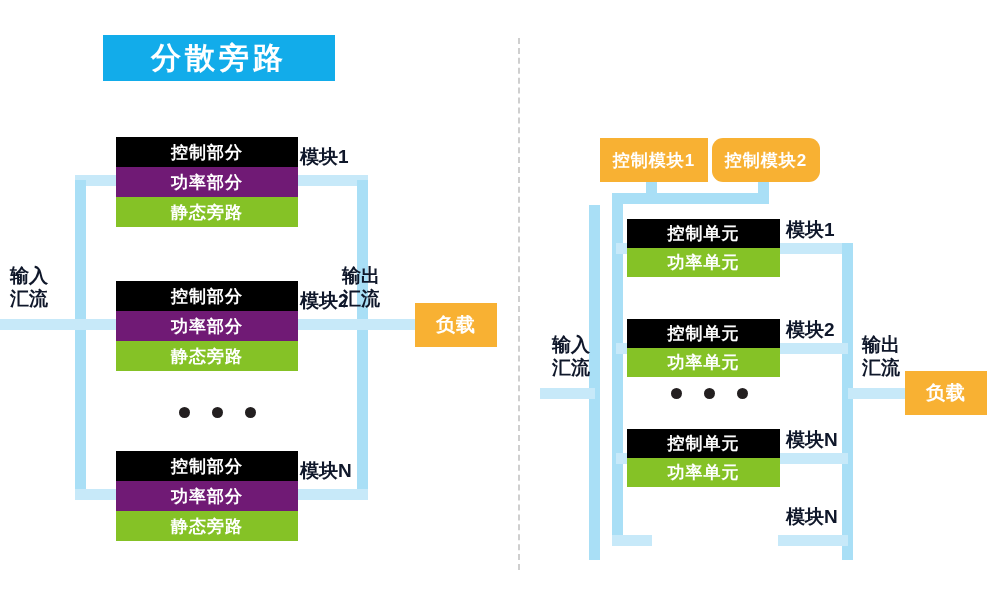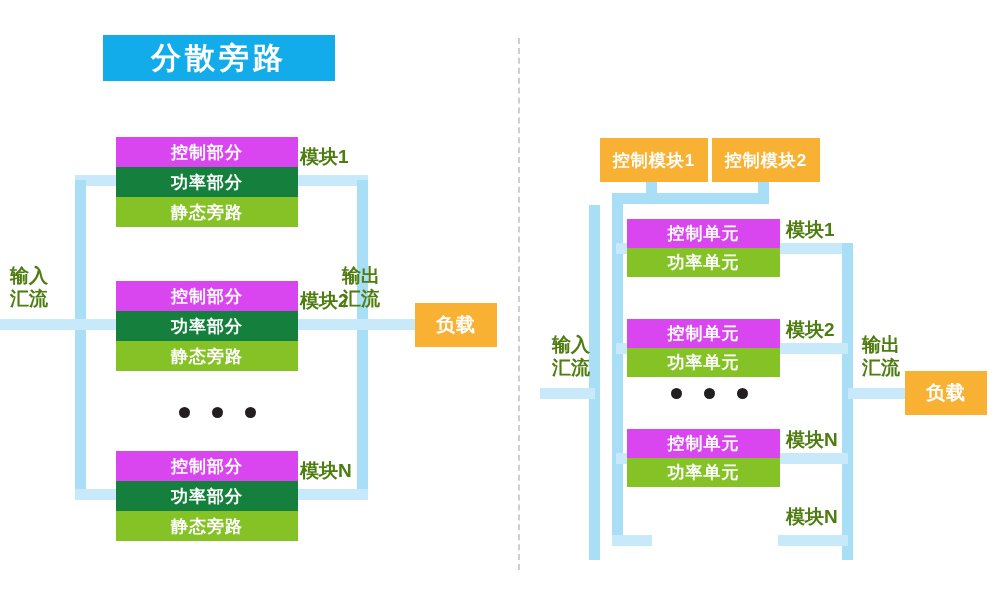--- a/index.html
+++ b/index.html
@@ -20,42 +20,42 @@
   
   .box{
     position:absolute;
     display:flex;align-items:center;justify-content:center;
     color:#ffffff;
     font-weight:bold;
     letter-spacing:1px;
     box-sizing:border-box;
     z-index:5;
   }
-  .c-blue{background:#d946ef;}
-  .c-orange{background:#15803d;}
+  .c-blue{background:#000000;}
+  .c-orange{background:#701a75;}
   .c-green{background:#85c226;}
   .c-amber{background:#f7b githubwhatever;}
   .c-amber{background:#f8b133;}
 
   
   .title-bar{
     position:absolute;
     background:#12acea;
     color:#ffffff;
     font-size:30px;
     font-weight:bold;
     letter-spacing:4px;
     display:flex;align-items:center;justify-content:center;
     z-index:6;
   }
 
   
   .lbl{
     position:absolute;
-    color:#4d7c0f;
+    color:#0f172a;
     font-size:19px;
     font-weight:bold;
     line-height:23px;
     white-space:pre-line;
     z-index:7;
   }
 
   
   .dots{position:absolute;display:flex;gap:22px;z-index:7;}
   .dots i{display:block;width:11px;height:11px;border-radius:50%;background:#231f20;}
@@ -120,21 +120,21 @@
 
   <div class="box c-blue" style="left:116px;top:451px;width:182px;height:30px;font-size:17px;">控制部分</div>
   <div class="box c-orange" style="left:116px;top:481px;width:182px;height:30px;font-size:17px;">功率部分</div>
   <div class="box c-green" style="left:116px;top:511px;width:182px;height:30px;font-size:17px;">静态旁路</div>
   <div class="lbl" style="left:300px;top:459px;">模块N</div>
 
   <div class="divider" style="left:518px;top:38px;height:532px;"></div>
 
 
   <div class="box c-amber" style="left:600px;top:138px;width:108px;height:44px;font-size:17px;">控制模块1</div>
-  <div class="box c-amber" style="left:712px;top:138px;width:108px;height:44px;font-size:17px;">控制模块2</div>
+  <div class="box c-amber" style="left:712px;top:138px;width:108px;height:44px;font-size:17px;border-radius:11px;">控制模块2</div>
 
   <div class="wire" style="left:646px;top:182px;width:11px;height:22px;"></div>
   <div class="wire" style="left:758px;top:182px;width:11px;height:22px;"></div>
 
   <div class="wire" style="left:612px;top:193px;width:157px;height:11px;"></div>
 
   <div class="wire" style="left:612px;top:193px;width:11px;height:353px;"></div>
 
   <div class="wire pale" style="left:612px;top:535px;width:40px;height:11px;"></div>
 

